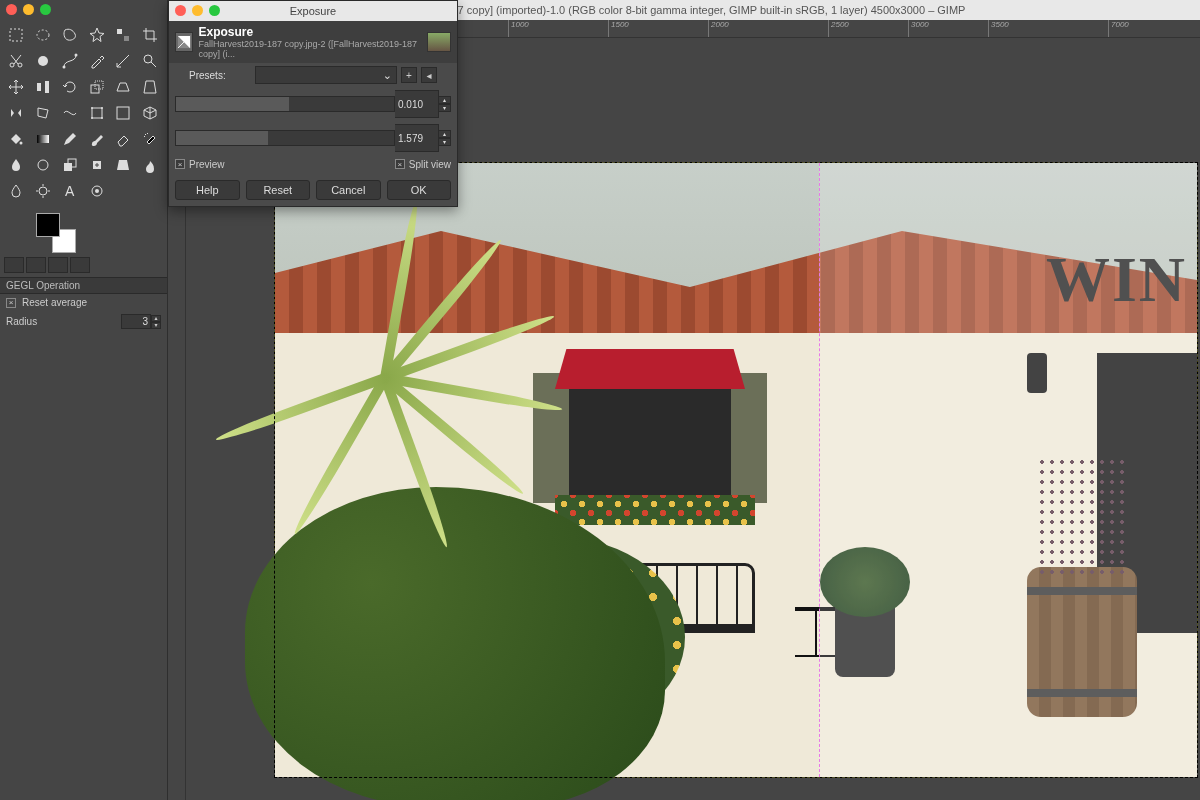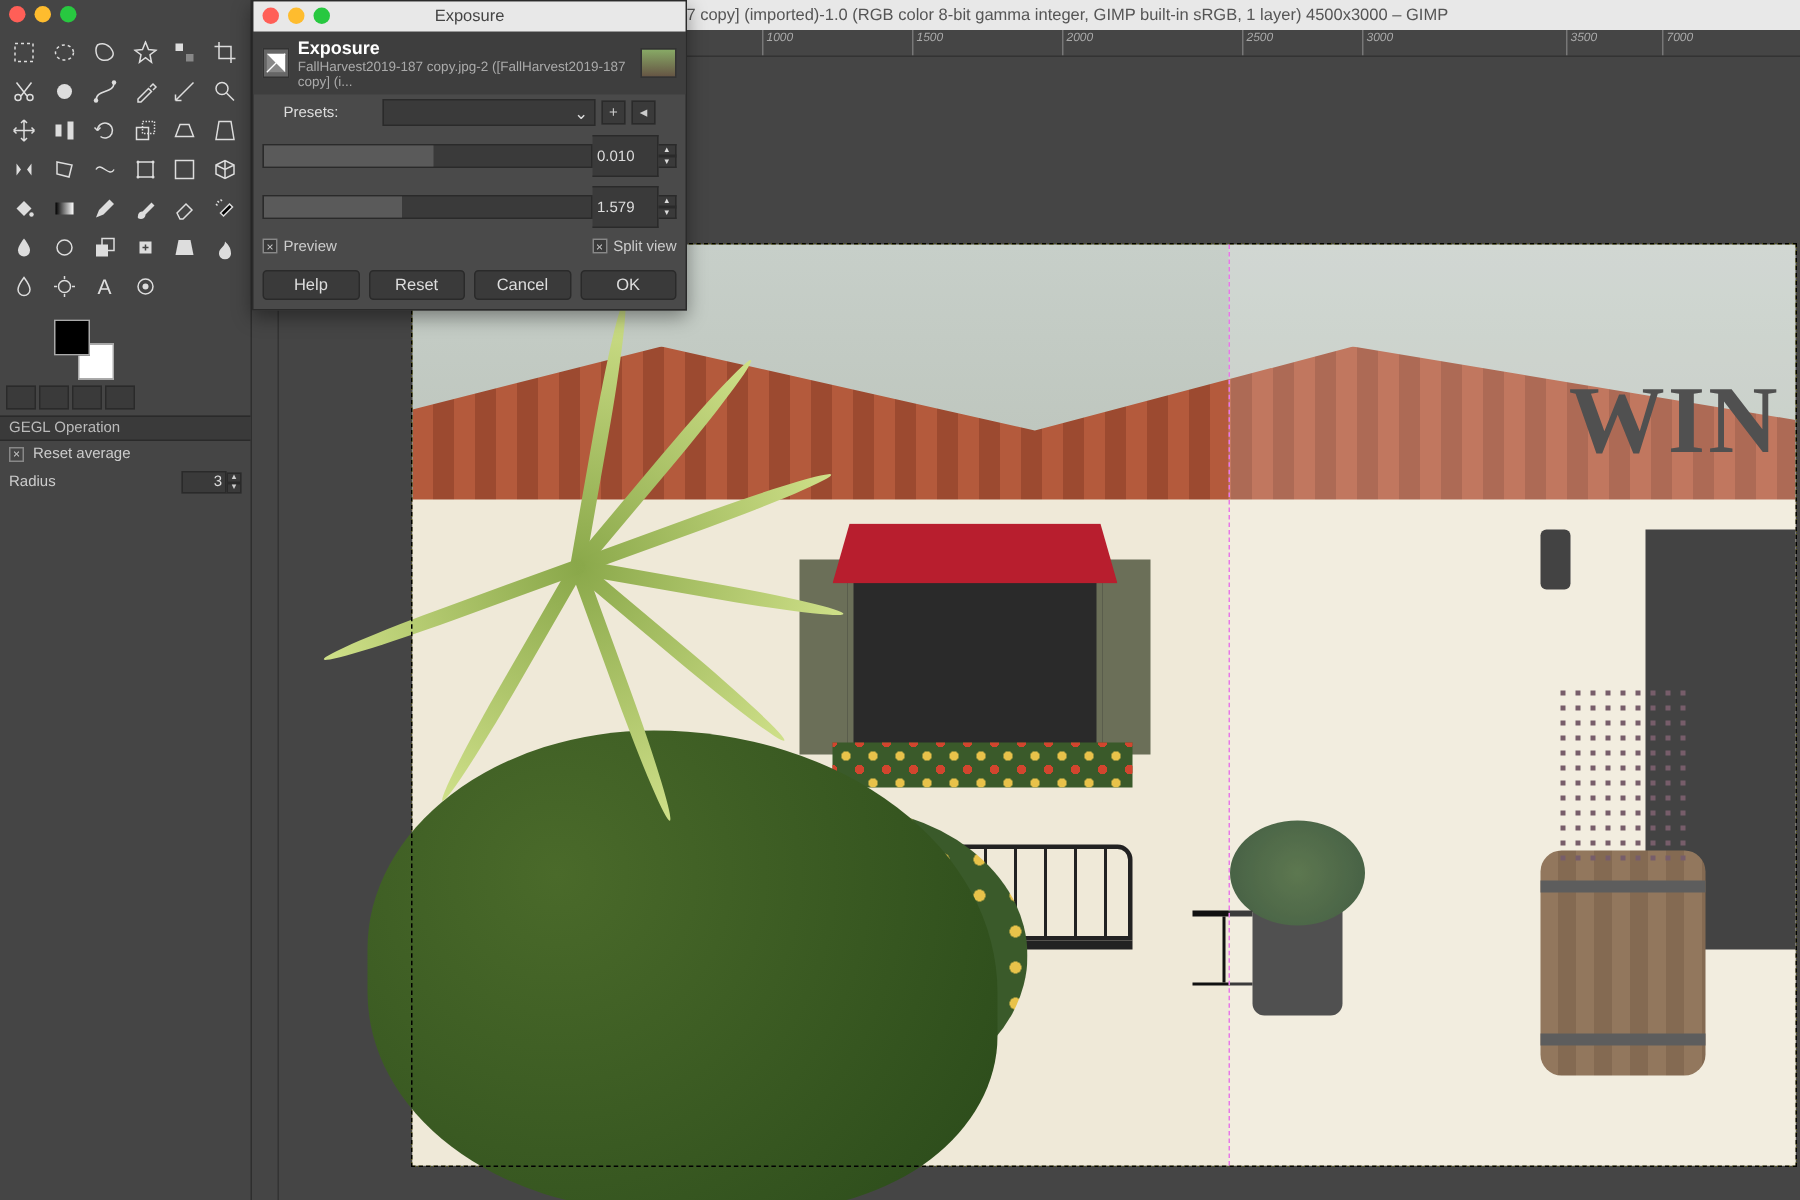--- a/index.html
+++ b/index.html
@@ -366,21 +366,21 @@
 <div class="canvas-area">
   <div class="ruler-h" id="rulerH">
       <div class="tick" style="left: 40px;">-500</div>
       <div class="tick" style="left: 140px;">0</div>
       <div class="tick" style="left: 240px;">500</div>
       <div class="tick" style="left: 340px;">1000</div>
       <div class="tick" style="left: 440px;">1500</div>
       <div class="tick" style="left: 540px;">2000</div>
       <div class="tick" style="left: 660px;">2500</div>
       <div class="tick" style="left: 740px;">3000</div>
-      <div class="tick" style="left: 876px;">3500</div>
+      <div class="tick" style="left: 820px;">3500</div>
       <div class="tick" style="left: 940px;">7000</div>
     </div>
   <div class="ruler-v"></div>
   <div class="image-wrap">
     <div class="photo">
       <div class="sky"></div>
       <div class="roof"></div>
       <div class="wall"></div>
       <div class="door"></div>
       <div class="sign">WIN</div>

